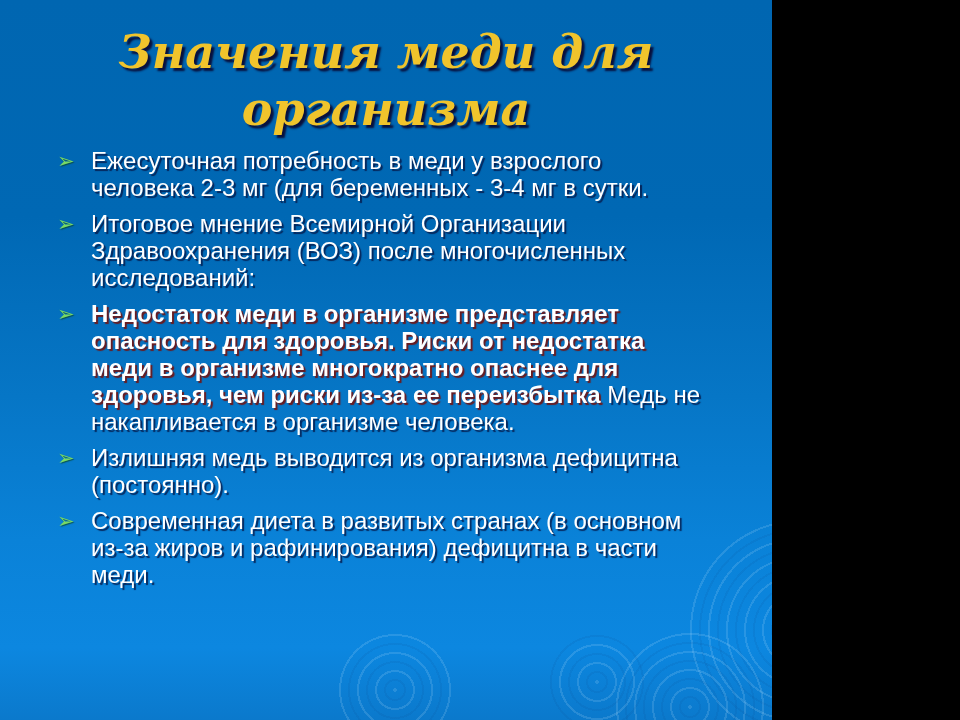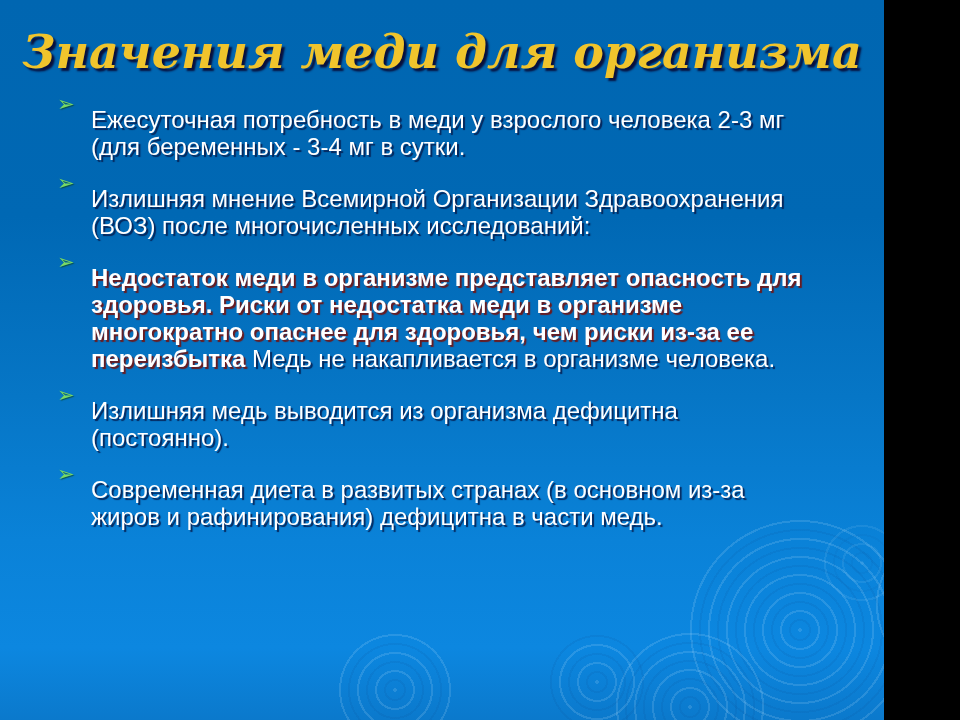--- a/index.html
+++ b/index.html
@@ -2,21 +2,21 @@
 <html><head>
 <meta charset="utf-8">
 <style>
   html, body {
     margin: 0;
     padding: 0;
     background: #000;
   }
   .slide {
     position: relative;
-    width: 884px;
+    width: 772px;
     height: 720px;
     overflow: hidden;
     background: linear-gradient(180deg,
       #0066b1 0%,
       #0068b4 30%,
       #0676c6 55%,
       #0a82d8 75%,
       #0c87e0 90%,
       #0b79cc 100%);
     font-family: "Liberation Sans", sans-serif;
@@ -74,21 +74,20 @@
     flex: 0 0 24px;
     font-size: 21px;
     line-height: 27px;
     color: #79d964;
     text-shadow: 1px 1px 1px rgba(10,70,30,0.7);
   }
   .btext {
     flex: 1;
     color: #ffffff;
     text-shadow: 2px 2px 1px rgba(5,30,80,0.9);
-    margin-top: 16px;
   }
   .btext span.normal { font-weight: normal; }
   .btext span.bold { font-weight: normal; }
   .btext span.bold-red {
     font-weight: bold;
     text-shadow: 2px 2px 1px rgba(112,22,22,0.95);
   }
 </style>
 </head>
 <body>
@@ -110,33 +109,33 @@
 
 
     <ul class="bullets">
   <li>
     <span class="arrow">➢</span>
     <span class="btext"><span class="normal">Ежесуточная потребность в меди у взрослого человека 2-3 мг (для беременных - 3-4 мг в сутки.</span></span>
   </li>
 
   <li>
     <span class="arrow">➢</span>
-    <span class="btext"><span class="normal">Излишняя мнение Всемирной Организации Здравоохранения (</span><span class="bold">ВОЗ</span><span class="normal">) после многочисленных исследований:</span></span>
+    <span class="btext"><span class="normal">Итоговое мнение Всемирной Организации Здравоохранения (</span><span class="bold">ВОЗ</span><span class="normal">) после многочисленных исследований:</span></span>
   </li>
 
   <li>
     <span class="arrow">➢</span>
     <span class="btext"><span class="bold-red"> Недостаток меди в организме представляет опасность для здоровья. Риски от недостатка меди в организме многократно опаснее для здоровья, чем риски из-за ее переизбытка </span><span class="normal">Медь не накапливается в организме человека.</span></span>
   </li>
 
   <li>
     <span class="arrow">➢</span>
     <span class="btext"><span class="normal">Излишняя медь выводится из организма дефицитна (постоянно).</span></span>
   </li>
 
   <li>
     <span class="arrow">➢</span>
-    <span class="btext"><span class="normal">Современная диета в развитых странах (в основном из-за жиров и рафинирования)  дефицитна в части медь.</span></span>
+    <span class="btext"><span class="normal">Современная диета в развитых странах (в основном из-за жиров и рафинирования)  дефицитна в части меди.</span></span>
   </li>
 </ul>
 
   </div>
 </div>
 
 </body></html>

